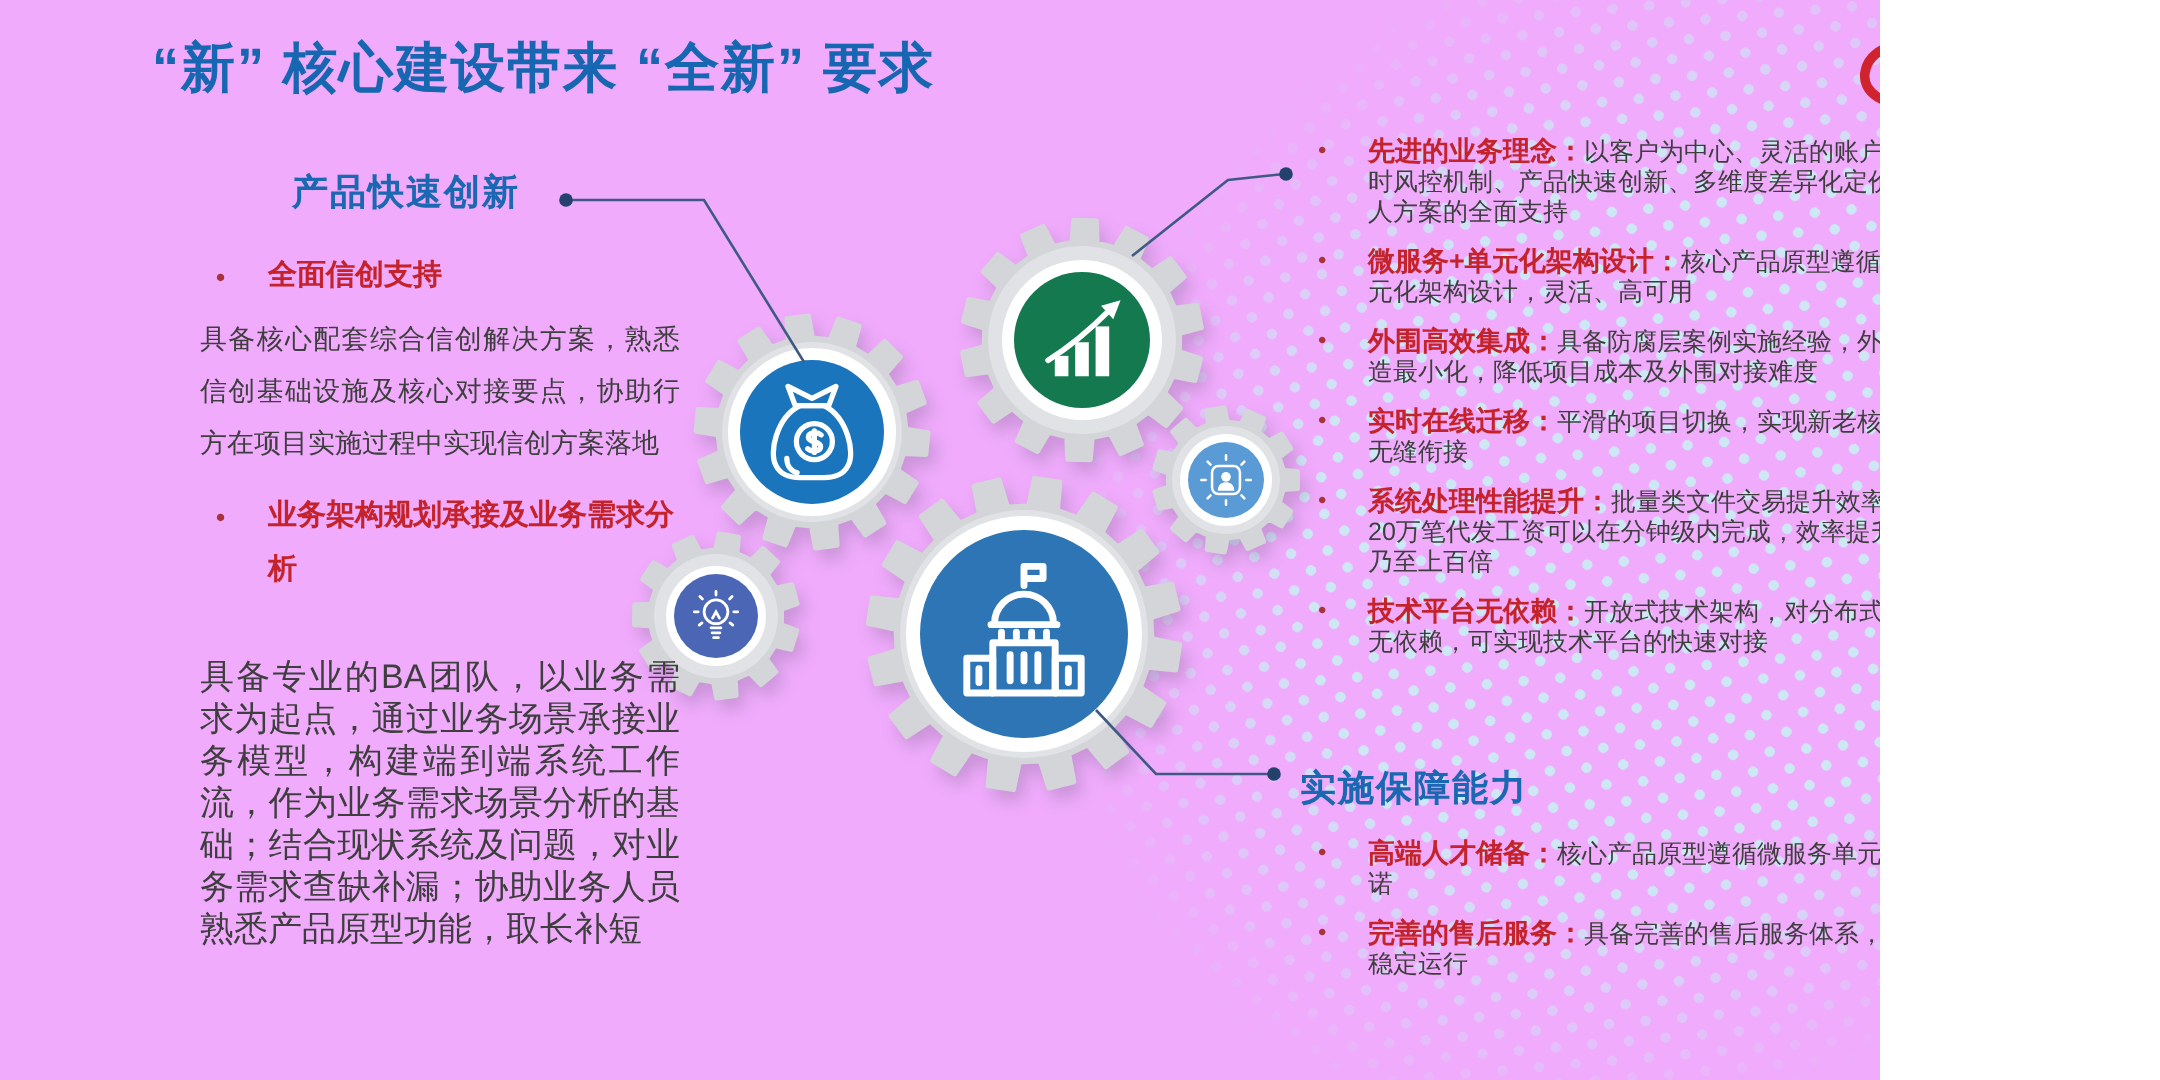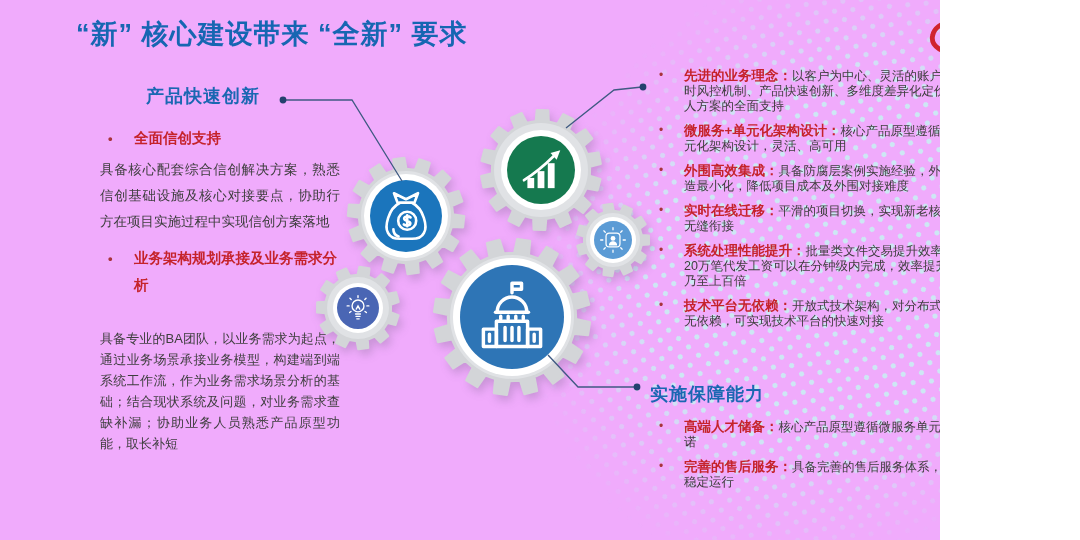--- a/index.html
+++ b/index.html
@@ -33,21 +33,21 @@
   .cap-heading{font-size:18px;font-weight:bold;color:#1a67b2;letter-spacing:1px;}
 
   .planning{position:absolute;left:100px;top:84px;width:240px;}
   .planning h2{margin:0 0 0 46px;}
   .p-lead{position:relative;padding-left:34px;color:#c5232b;font-weight:bold;font-size:14.5px;line-height:27px;}
   .p-lead .bullet{position:absolute;left:8px;top:0;color:#a8333a;font-size:13px;}
   .p-lead.first{margin-top:17px;}
   .p-lead.second{margin-top:10px;}
   .p-body{margin:5px 0 0 0;color:#3e3e3e;text-align:justify;}
   .p-body.loose{font-size:13.5px;line-height:26px;}
-  .p-body.tight{font-size:13px;line-height:21px;margin-top:29px;}
+  .p-body.tight{font-size:17px;line-height:21px;margin-top:29px;}
 
   .product{position:absolute;left:650px;top:68px;width:342px;}
   .product h2{margin:0 0 16px 0;}
   .implement{position:absolute;left:650px;top:382px;width:380px;}
   .implement h2{margin:0 0 13px 0;}
   .r-item{position:relative;padding-left:34px;margin-bottom:9px;font-size:12.5px;line-height:15px;color:#3e3e3e;}
   .r-item .bullet{position:absolute;left:9px;top:0;color:#a8333a;font-size:12px;}
   .r-lead{color:#c5232b;font-weight:bold;font-size:13.5px;}
   .hidden-defs{position:absolute;width:0;height:0;overflow:hidden;}
 </style>

